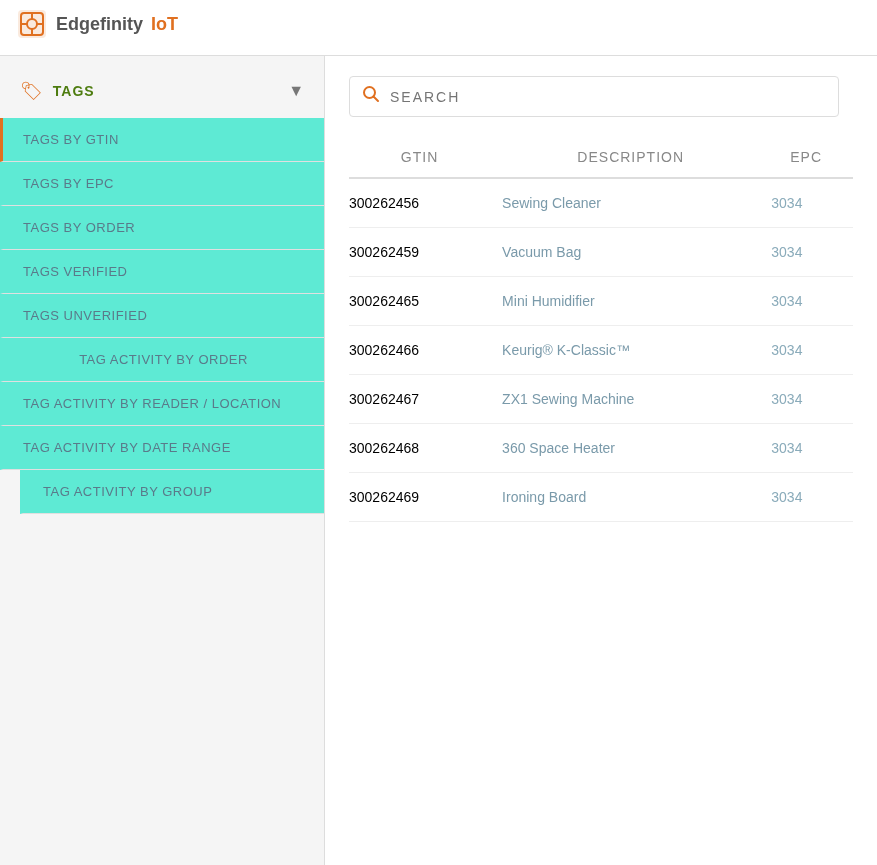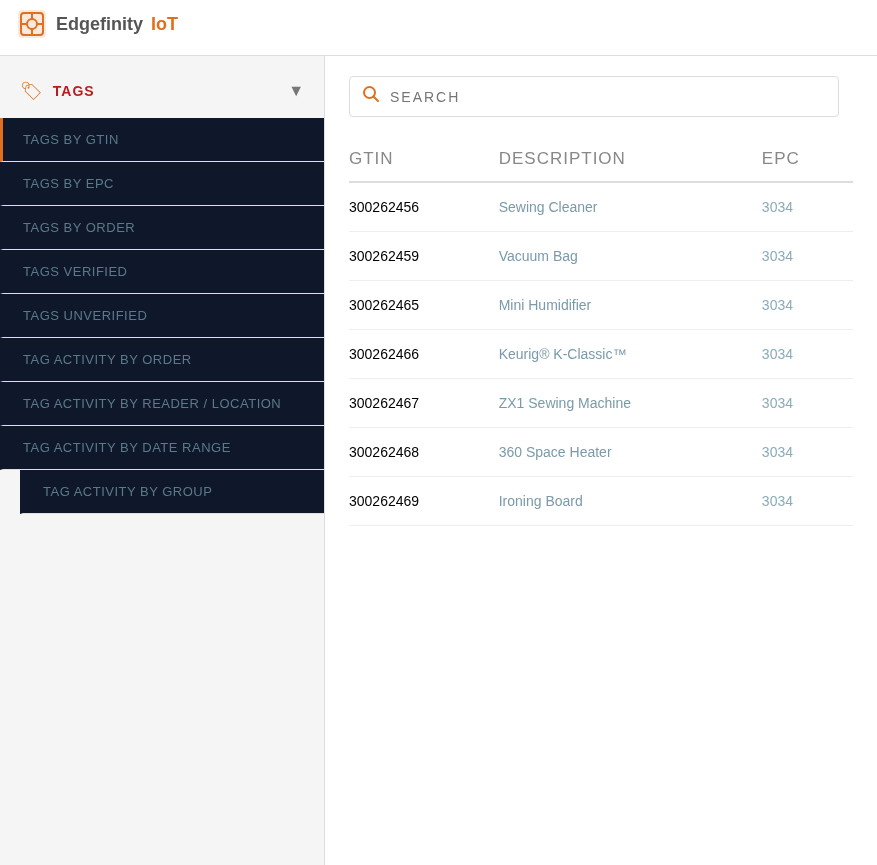--- a/index.html
+++ b/index.html
@@ -56,41 +56,41 @@
       padding: 8px 20px 8px 20px;
       margin-bottom: 8px;
     }
     .sidebar-tags-header-left {
       display: flex;
       align-items: center;
       gap: 10px;
     }
     .tags-label {
       font-weight: bold;
-      color: #b91c1c;
+      color: #4d7c0f;
       letter-spacing: 1px;
       font-size: 14px;
     }
     .tag-icon {
       color: #e07020;
       font-size: 18px;
     }
     .chevron-icon {
       color: #777;
       font-size: 16px;
     }
 
     .sidebar-item {
       padding: 14px 20px;
       border-bottom: 1px solid #e0e0e0;
       cursor: pointer;
       color: #5a7a8a;
       font-size: 13px;
       letter-spacing: 0.5px;
-      background: #0f172a;
+      background: #5eead4;
       border-left: 3px solid transparent;
     }
     .sidebar-item:first-of-type {
       border-left-color: #e07020;
       background: #fafafa;
     }
 
     
     .content {
       flex: 1;
@@ -127,24 +127,24 @@
 
     
     .data-table {
       width: 100%;
       border-collapse: collapse;
     }
     .data-table thead tr {
       border-bottom: 2px solid #ddd;
     }
     .data-table th {
-      text-align: left;
+      text-align: center;
       padding: 8px 12px 12px 0;
       color: #888;
-      font-size: 17px;
+      font-size: 14px;
       letter-spacing: 1px;
       font-weight: normal;
     }
     .data-table td {
       padding: 16px 12px 16px 0;
       border-bottom: 1px solid #eee;
       color: #7a9aaa;
       font-size: 14px;
     }
     .data-table td:first-child {
@@ -186,21 +186,21 @@
         <span class="tags-label">TAGS</span>
       </div>
       <span class="chevron-icon">▼</span>
     </div>
 
     <div class="sidebar-item" style="border-left: 3px solid #e07020;">TAGS BY GTIN</div>
     <div class="sidebar-item" style="border-left:3px solid transparent;">TAGS BY EPC</div>
     <div class="sidebar-item" style="border-left:3px solid transparent;">TAGS BY ORDER</div>
     <div class="sidebar-item" style="border-left:3px solid transparent;">TAGS VERIFIED</div>
     <div class="sidebar-item" style="border-left:3px solid transparent;">TAGS UNVERIFIED</div>
-    <div class="sidebar-item" style="border-left:3px solid transparent;">TAG ACTIVITY BY ORDER</div>
+    <div class="sidebar-item" style="border-left:3px solid transparent;text-align:center;">TAG ACTIVITY BY ORDER</div>
     <div class="sidebar-item" style="border-left:3px solid transparent;">TAG ACTIVITY BY READER / LOCATION</div>
     <div class="sidebar-item" style="border-left:3px solid transparent;">TAG ACTIVITY BY DATE RANGE</div>
     <div class="sidebar-item" style="border-left:3px solid transparent;margin-left:20px;">TAG ACTIVITY BY GROUP</div>
   </div>
 
   <div class="content">
 
     <div class="search-bar">
       <span class="search-icon">
         <svg width="18" height="18" viewBox="0 0 18 18" fill="none" xmlns="http://www.w3.org/2000/svg">

